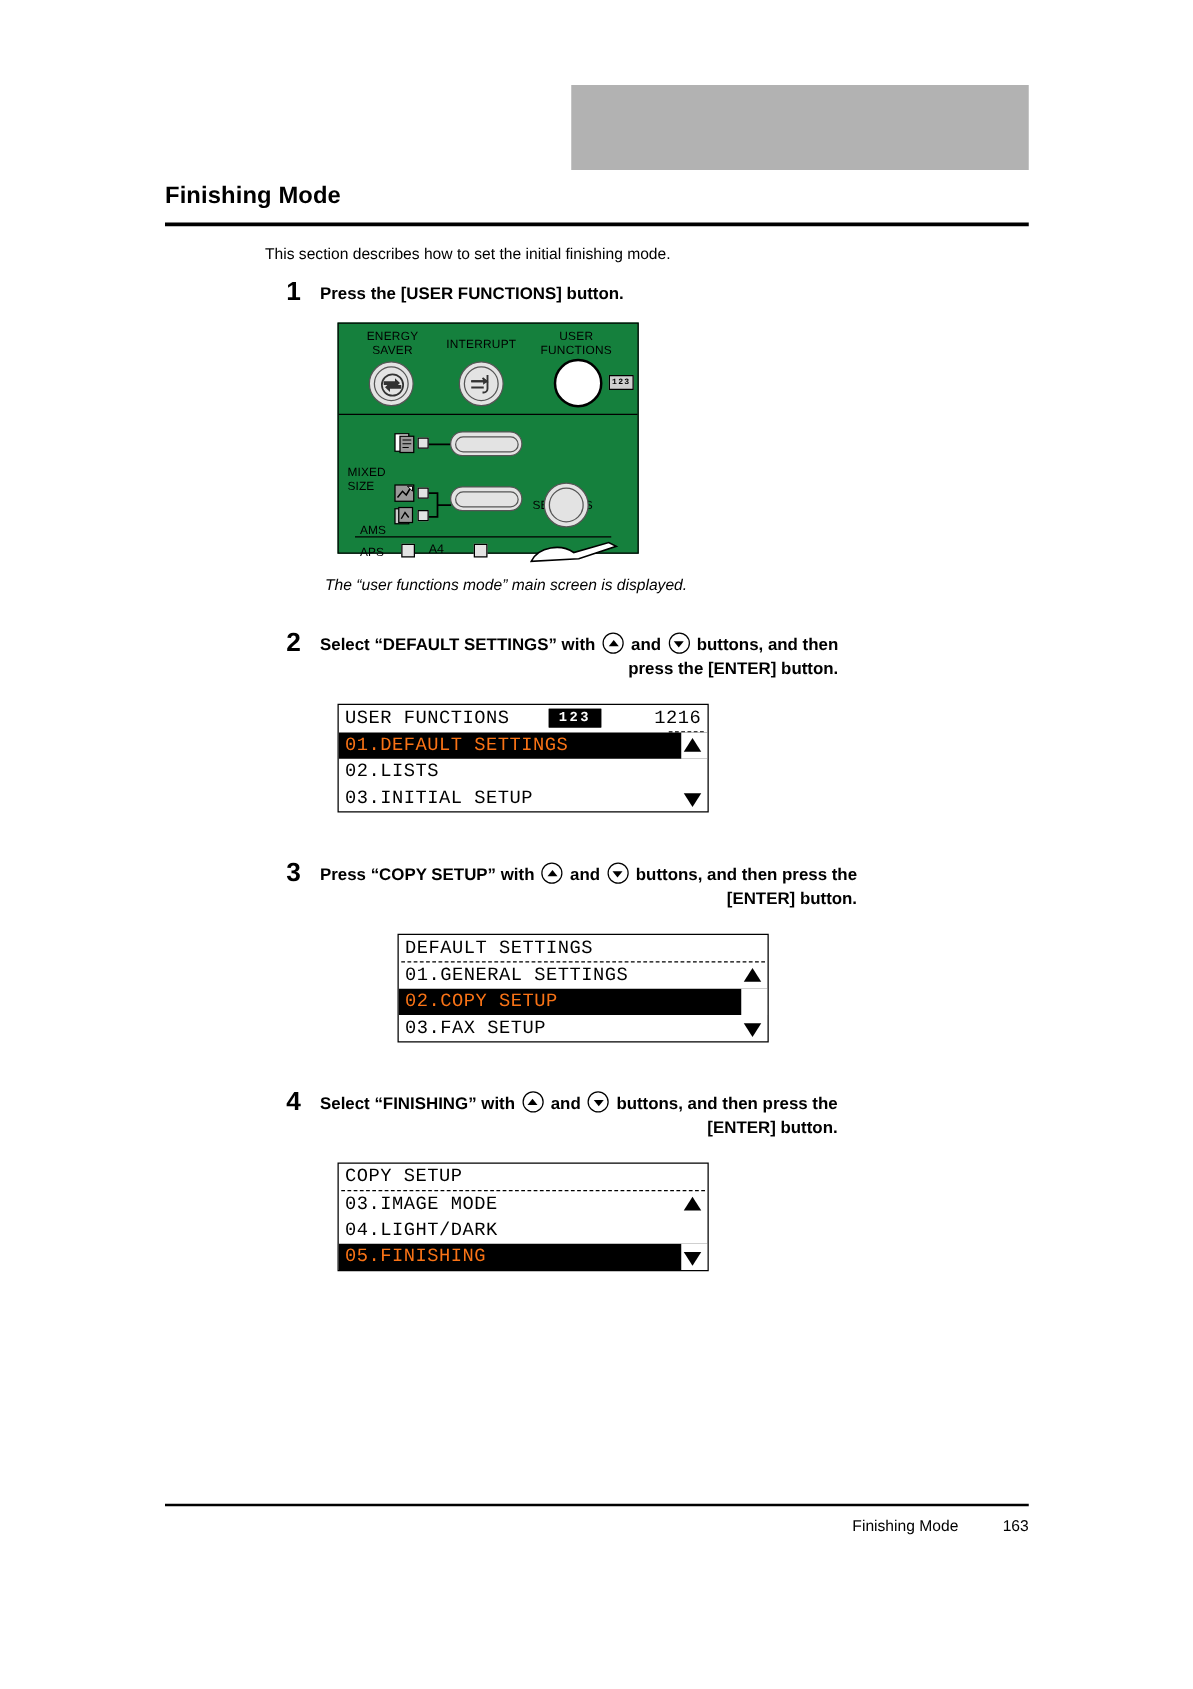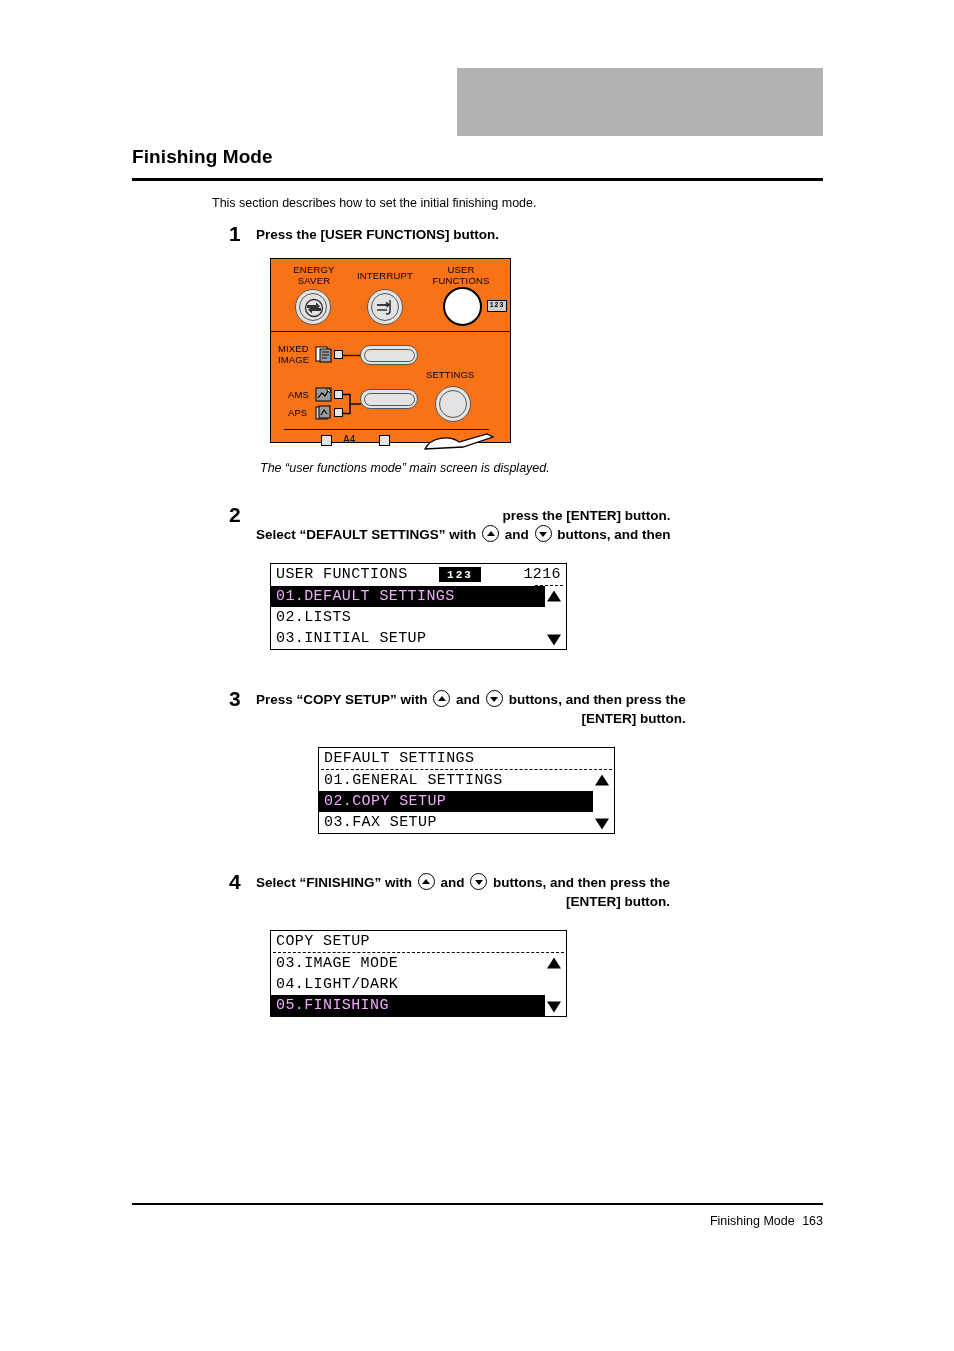--- a/index.html
+++ b/index.html
@@ -107,21 +107,21 @@
     border-top: 5.5px solid #000;
   }
 
   
   #control-panel {
     position: absolute;
     left: 270px;
     top: 258px;
     width: 241px;
     height: 185px;
-    background: #f97316;
+    background: #15803d;
     border: 1.5px solid #000;
     box-sizing: border-box;
   }
   #cp-top {
     position: absolute;
     left: 0; top: 0;
     width: 100%;
     height: 73px;
     border-bottom: 1.5px solid #000;
     box-sizing: border-box;
@@ -177,20 +177,21 @@
     font-family: "Liberation Mono", monospace;
   }
 
   
   #cp-bottom { position: absolute; left: 0; top: 73px; width: 100%; height: 110px; }
   .cp-sm-label {
     position: absolute;
     font-size: 9.5px;
     line-height: 11px;
     letter-spacing: 0.1px;
+    margin-top: 30px;
   }
   #lbl-mixed { left: 7px; top: 11px; text-align: left; }
   #lbl-ams { left: 17px; top: 57px; }
   #lbl-aps { left: 17px; top: 75px; }
   #lbl-settings { left: 155px; top: 37px; font-size: 9.5px; }
 
   .led-box {
     position: absolute;
     width: 9px; height: 9px;
     border: 1.3px solid #000;
@@ -322,21 +323,21 @@
     letter-spacing: 0.4px;
     white-space: nowrap;
   }
   .lcd-row .rtext {
     position: absolute;
     left: 5px;
     top: 0;
   }
   .lcd-row.sel {
     background: #000;
-    color: #f0abfc;
+    color: #f97316;
   }
   .lcd-row.sel-narrow::before {
     content: "";
     position: absolute;
     right: 0; top: 0;
     width: 21px; height: 100%;
     background: #ffffff;
   }
   .lcd-arrow {
     position: absolute;
@@ -377,21 +378,21 @@
     width: 691px;
     height: 1.6px;
     background: #000;
   }
   #footer-text {
     position: absolute;
     right: 131px;
     top: 1214px;
     font-size: 12.5px;
   }
-  #footer-text .fnum { margin-left: 4px; }
+  #footer-text .fnum { margin-left: 32px; }
 </style>
 </head>
 <body>
 
 <div id="header-band"></div>
 
 <div id="section-title">Finishing Mode</div>
 <div id="title-rule"></div>
 
 <div id="intro-text">This section describes how to set the initial finishing mode.</div>
@@ -436,21 +437,21 @@
       </svg>
     </div>
 
     <div class="cp-round" id="btn-userfunc"></div>
     <div id="badge-123">123</div>
   </div>
 
   <div id="cp-bottom">
     <div class="cp-sm-label" id="lbl-mixed">
       <span>MIXED</span><br>
-      <span>IMAGE</span>
+      <span>SIZE</span>
     </div>
     <svg style="position:absolute;left:44px;top:13px;" width="19" height="19" viewBox="0 0 19 19">
       <rect x="1" y="2" width="11" height="14" fill="#fff" stroke="#000" stroke-width="1"></rect>
       <rect x="5" y="4" width="11" height="13" fill="#9a9a9a" stroke="#000" stroke-width="1"></rect>
       <path d="M7 7 h7 M7 10 h7 M7 13 h5" stroke="#000" stroke-width="0.9"></path>
     </svg>
     <div class="led-box" id="led-mixed"></div>
     <svg style="position:absolute;left:72px;top:22px;" width="18" height="3" viewBox="0 0 18 3">
       <path d="M0 1.5 h18" stroke="#000" stroke-width="1.4"></path>
     </svg>
@@ -493,28 +494,28 @@
       <path d="M2 18 C8 6, 26 4, 36 11 L64 3 L70 6 L40 16 z" fill="#fff" stroke="#000" stroke-width="1.3"></path>
     </svg>
   </div>
 </div>
 
 <div id="panel-caption">The “user functions mode” main screen is displayed.</div>
 
 <div class="step" style="left:229px; top:506px;">
   <div class="step-num">2</div>
   <div class="step-text">
-    <span class="ln">press the [ENTER] button.</span>
     <span class="ln">
       <span>Select “DEFAULT SETTINGS” with</span>
       <span class="arrow-btn up"></span>
       <span>and</span>
       <span class="arrow-btn down"></span>
       <span>buttons, and then</span>
     </span>
+    <span class="ln">press the [ENTER] button.</span>
   </div>
 </div>
 
 <div class="lcd" id="lcd1">
   <div class="lcd-title">
     <span>USER FUNCTIONS</span>
     <span class="badge">123</span>
     <span class="counter">1216</span>
   </div>
   <div class="lcd-sep-short"></div>

